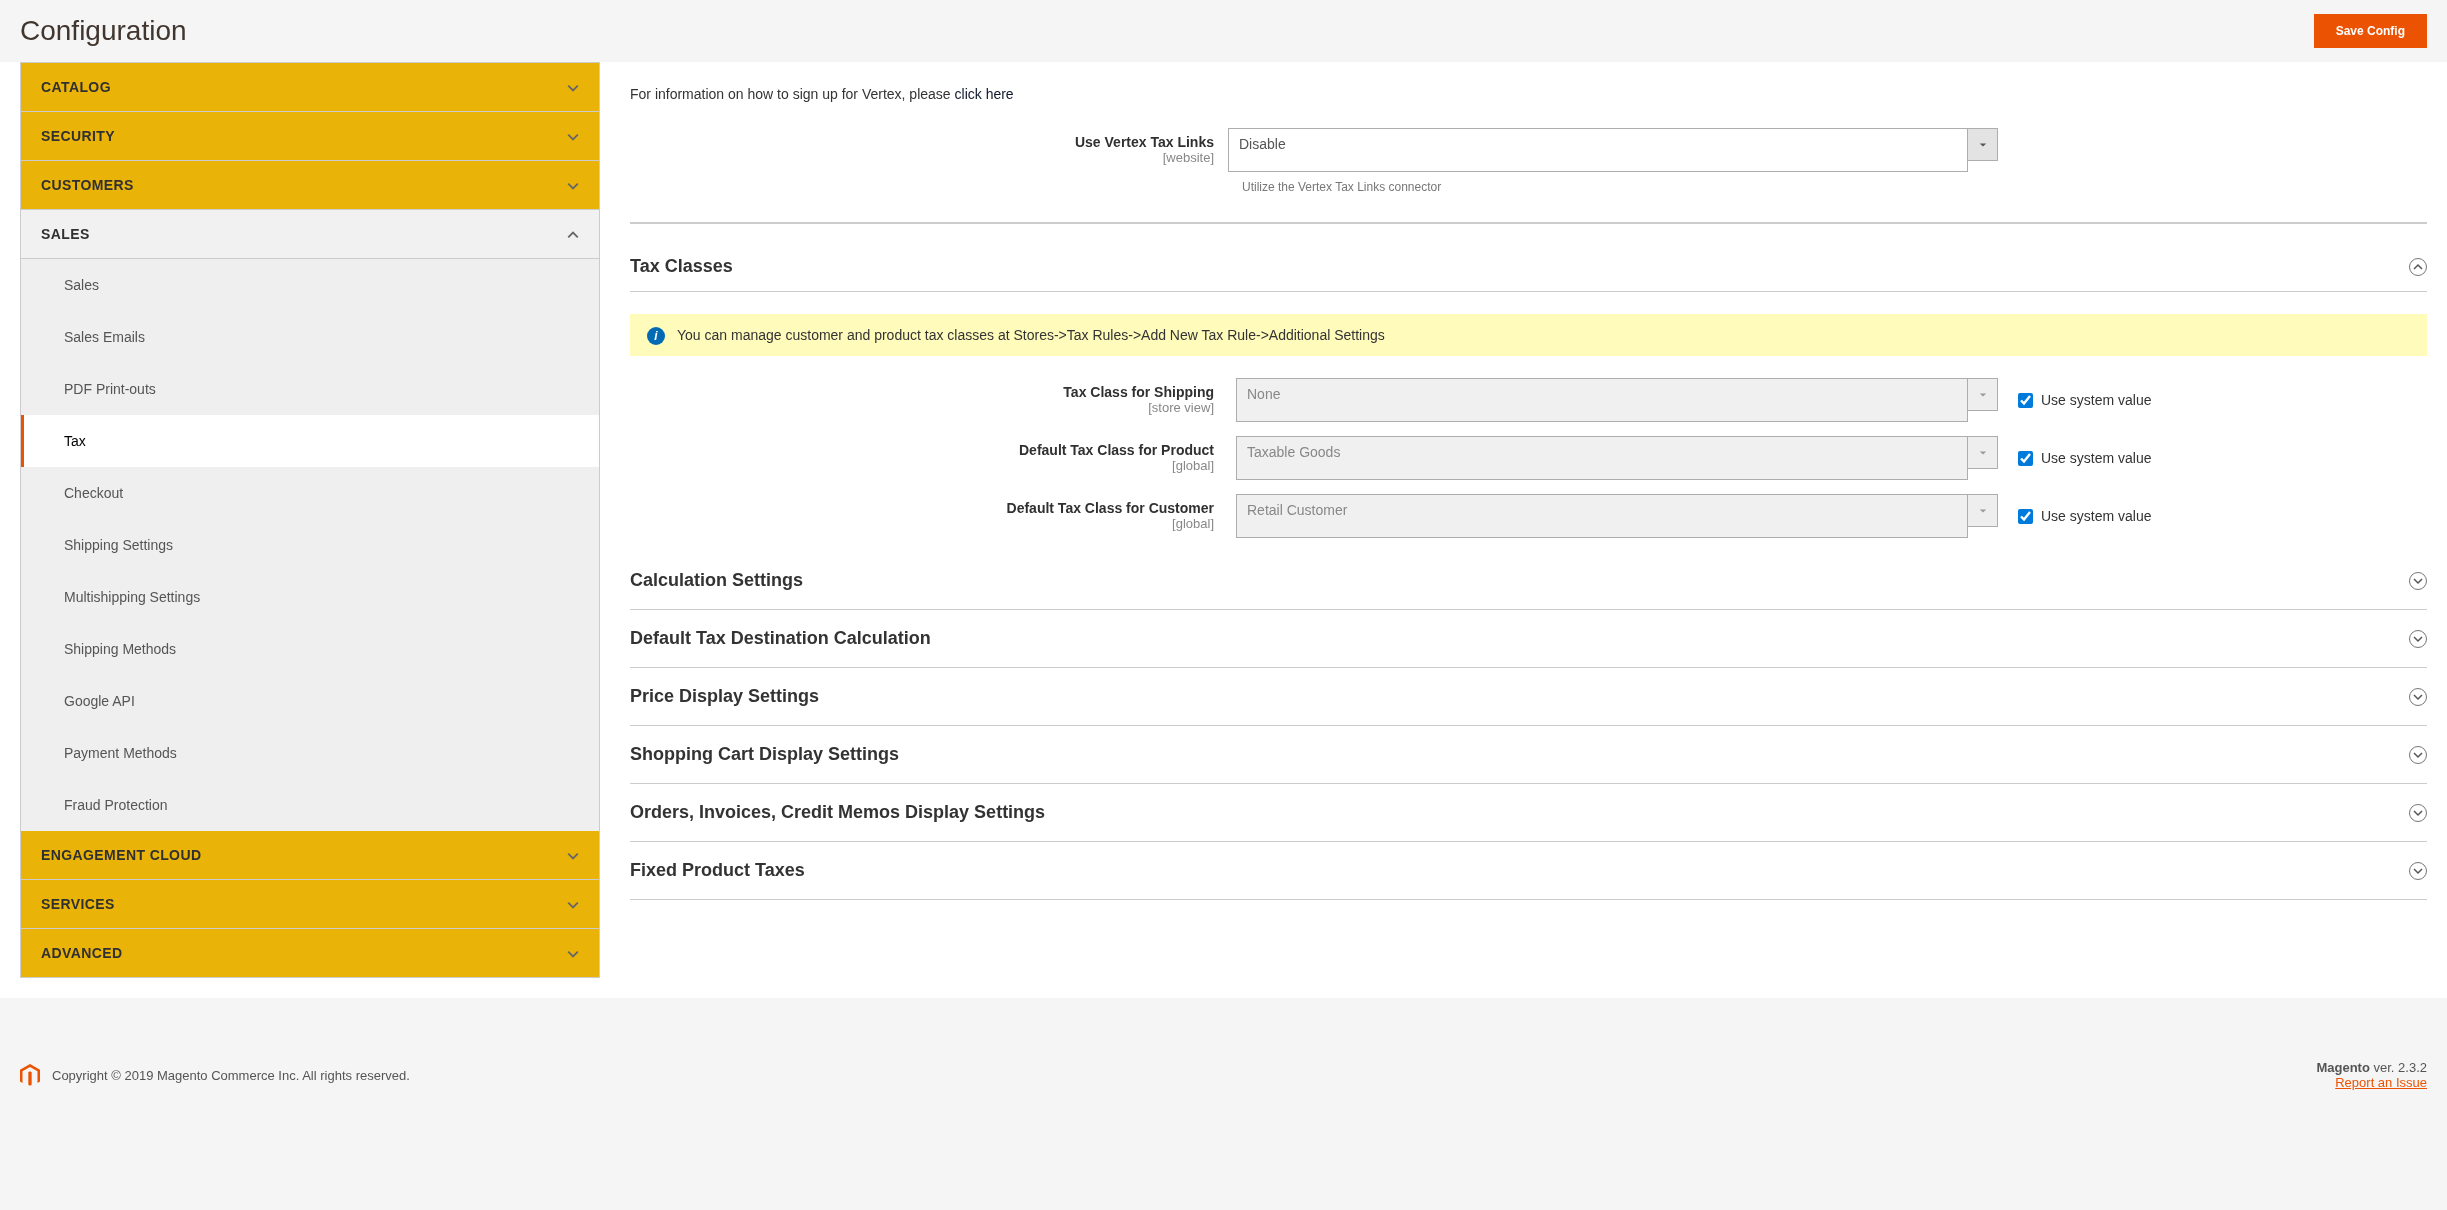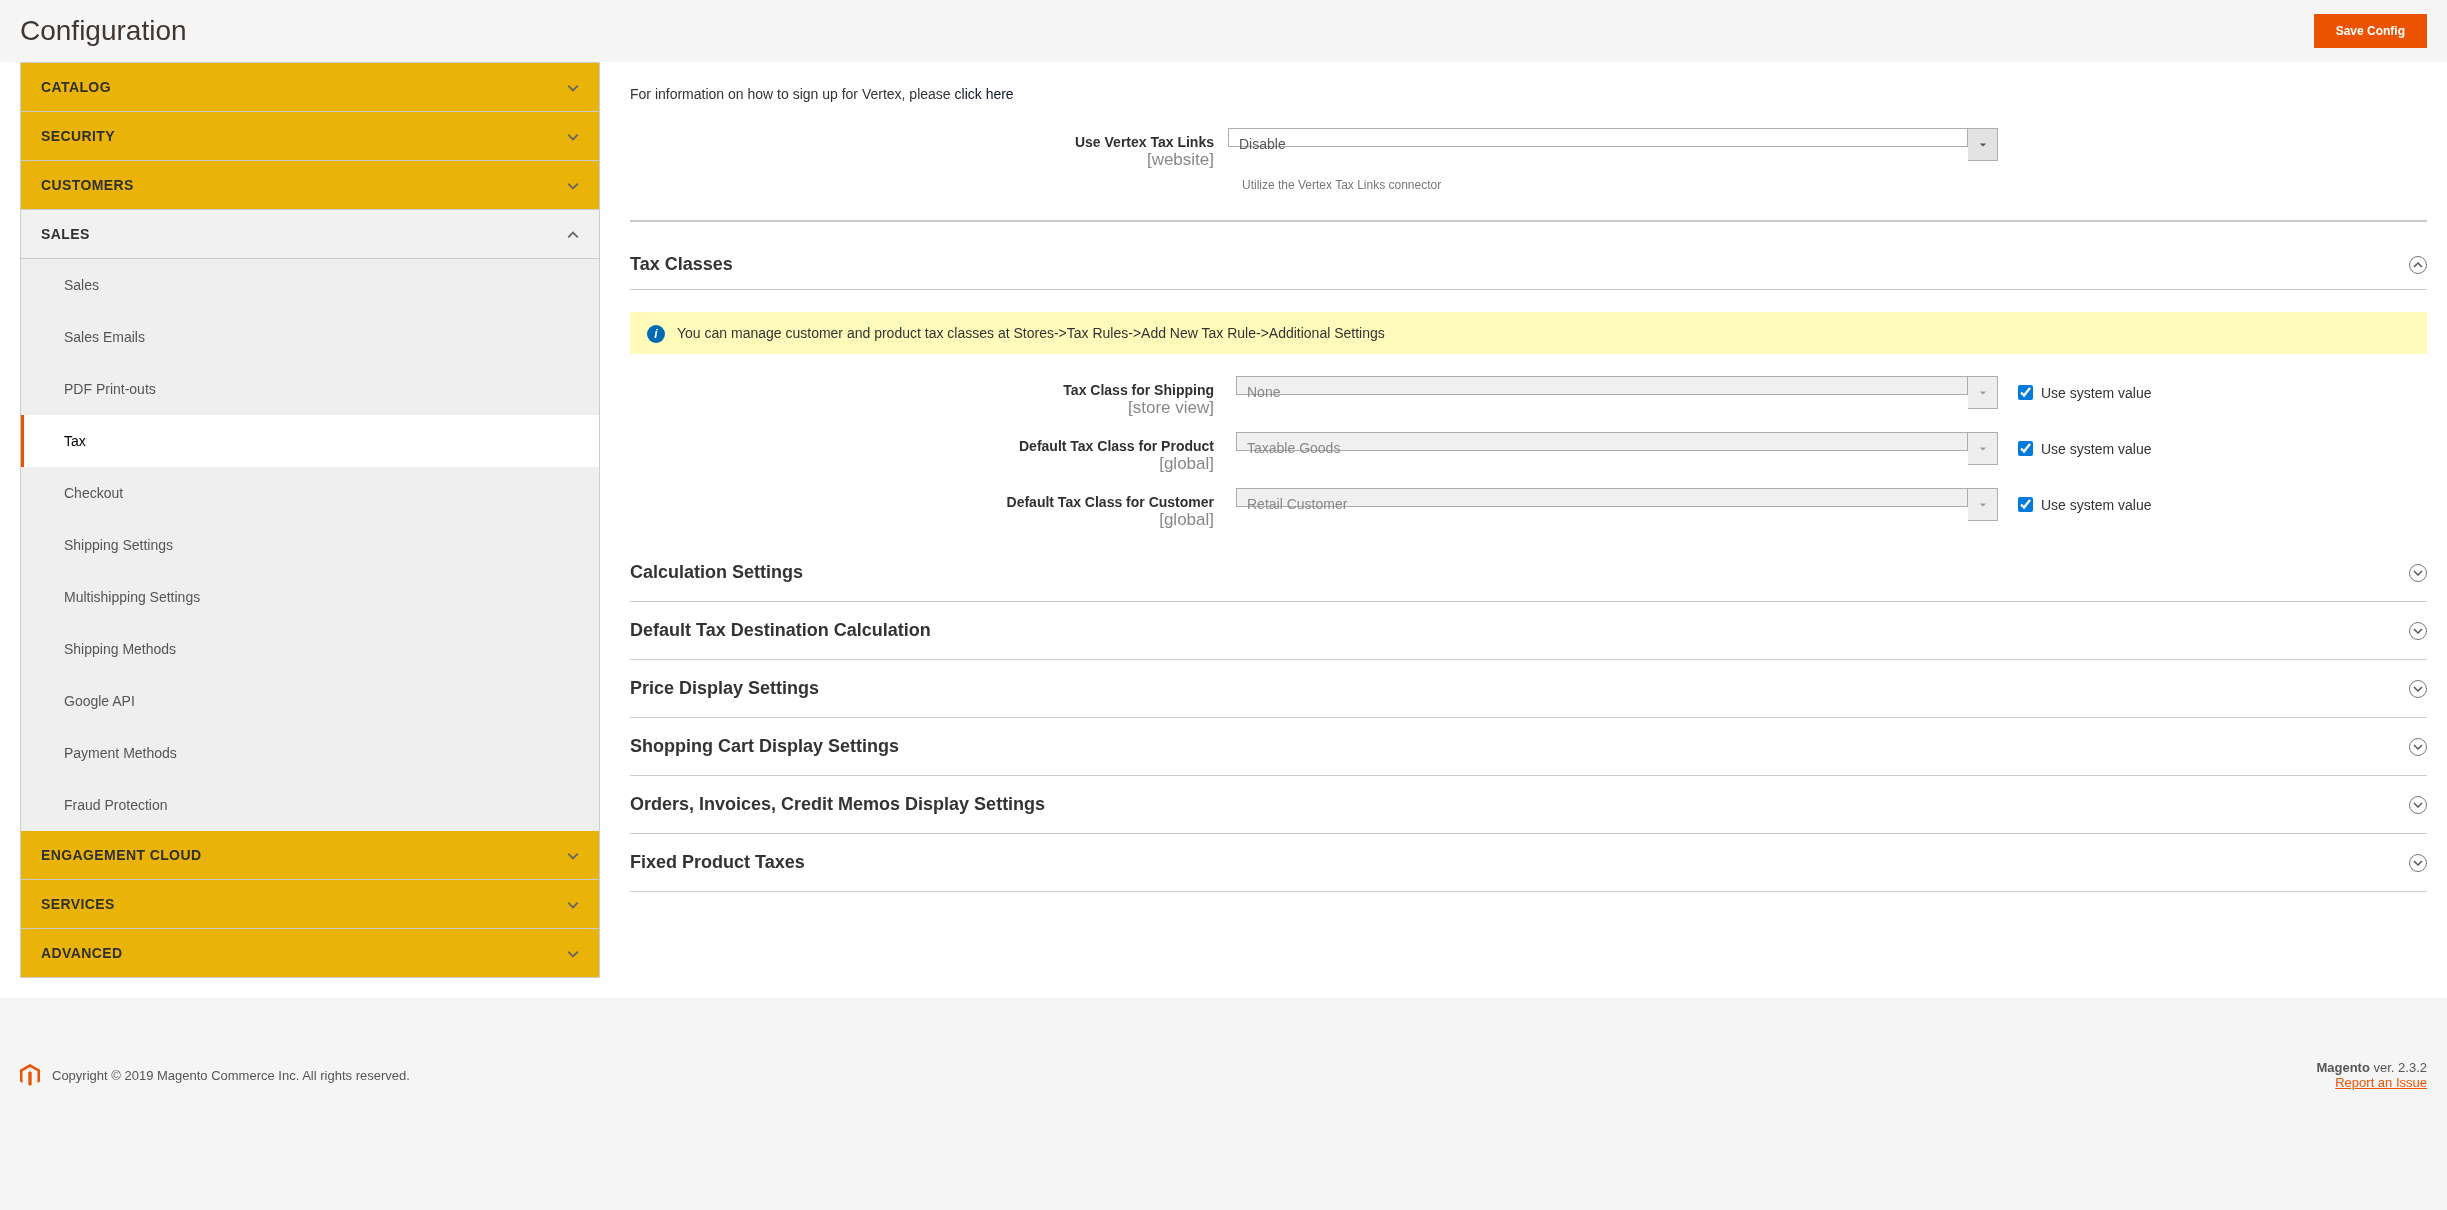--- a/index.html
+++ b/index.html
@@ -103,41 +103,41 @@
     text-align: right;
     padding-right: 14px;
     padding-top: 6px;
   }
   .form-label-main {
     font-weight: 600;
     font-size: 14px;
     color: #303030;
   }
   .form-label-scope {
-    font-size: 17px;
+    font-size: 13px;
     color: #888;
     display: block;
   }
   .form-control {
     display: flex;
     align-items: center;
     flex: 1;
   }
   .select-wrap {
     display: flex;
     width: 770px;
   }
   .select {
     flex: 1;
     border: 1px solid #adadad;
     padding: 7px 10px;
     font-size: 14px;
     background: #fff;
     color: #555;
-    height: 19px;
+    height: 44px;
   }
   .select.disabled {
     background: #f0f0f0;
     color: #888;
     margin-left: 8px;
   }
   .select-btn {
     width: 30px;
     border: 1px solid #adadad;
     border-left: none;

